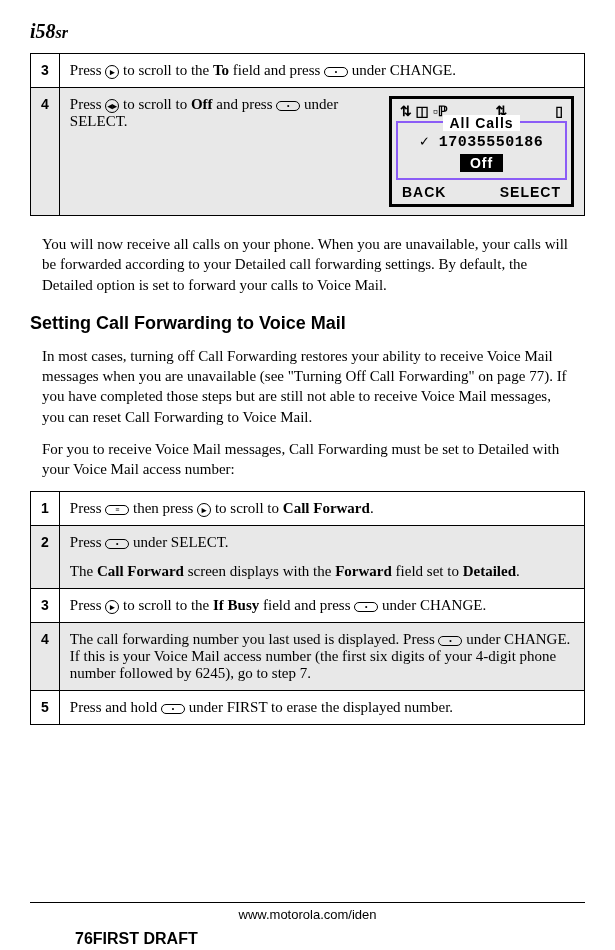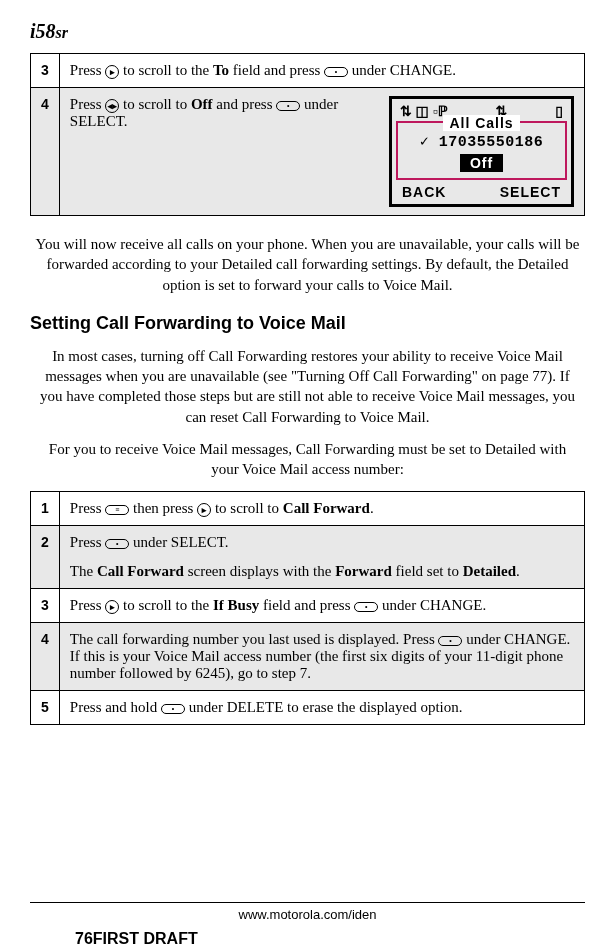--- a/index.html
+++ b/index.html
@@ -60,23 +60,22 @@
     }
     .sym.pill {
       border-radius: 10px;
       width: 24px;
       height: 10px;
       line-height: 8px;
       font-size: 7px;
     }
     
     p.body {
-      margin: 12px 4px;
+      margin: 12px 12px;
       line-height: 1.35;
-      text-align: center;
     }
     h2.section {
       font-family: Arial, sans-serif;
       font-size: 18px;
       font-weight: bold;
       margin: 18px 0 10px 0;
     }
     
     .screen-wrap {
       float: right;
@@ -90,21 +89,21 @@
       font-weight: bold;
       text-align: center;
     }
     .screen-icons {
       display: flex;
       justify-content: space-between;
       padding: 0 4px;
       font-size: 14px;
     }
     .screen-box {
-      border: 2px solid #be185d;
+      border: 2px solid #8b5cf6;
       margin: 2px 0;
       padding: 0;
       position: relative;
     }
     .screen-title {
       position: relative;
       top: -9px;
       background: #fff;
       display: inline-block;
       padding: 0 6px;
@@ -232,27 +231,27 @@
   </tr>
   <tr>
     <td class="num">3</td>
     <td>
       <span>Press </span><span class="sym">▸</span><span> to scroll to the </span><span class="bold">If Busy</span><span> field and press </span><span class="sym pill">•</span><span> under CHANGE.</span>
     </td>
   </tr>
   <tr class="shade">
     <td class="num">4</td>
     <td>
-      <span>The call forwarding number you last used is displayed. Press </span><span class="sym pill">•</span><span> under CHANGE. If this is your Voice Mail access number (the first six digits of your 11-digit phone number followed by 6245), go to step 7.</span>
+      <span>The call forwarding number you last used is displayed. Press </span><span class="sym pill">•</span><span> under CHANGE. If this is your Voice Mail access number (the first six digits of your 4-digit phone number followed by 6245), go to step 7.</span>
     </td>
   </tr>
   <tr>
     <td class="num">5</td>
     <td>
-      <span>Press and hold </span><span class="sym pill">•</span><span> under DELETE to erase the displayed option.</span>
+      <span>Press and hold </span><span class="sym pill">•</span><span> under FIRST to erase the displayed number.</span>
     </td>
   </tr>
 </tbody>
   </table>
 
 <div class="footer">
   <span class="footer-url">www.motorola.com/iden</span>
 </div>
 <div class="page-row">
   <span>76</span>

